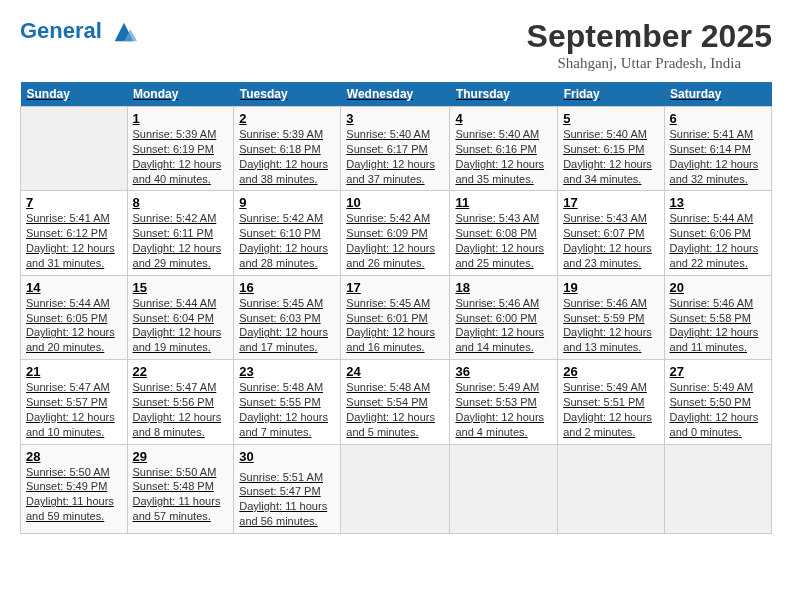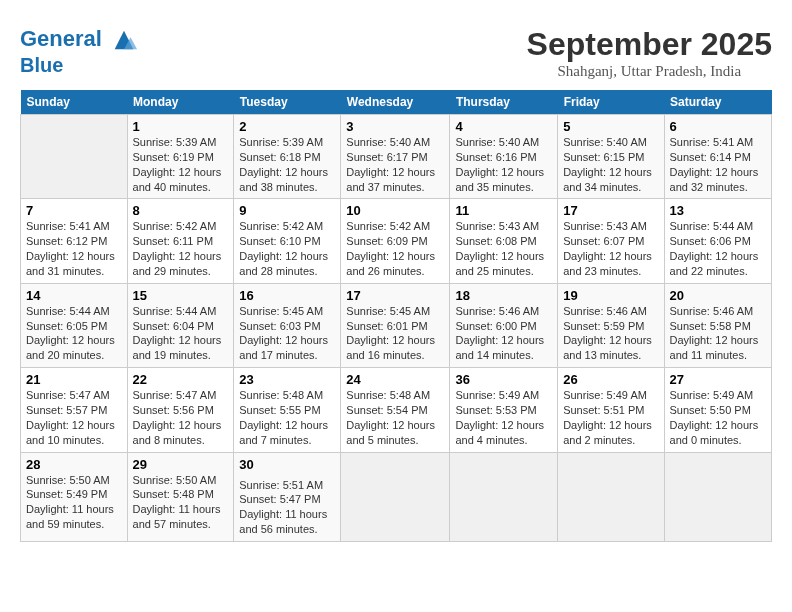--- a/index.html
+++ b/index.html
@@ -6,21 +6,21 @@
     body {
       font-family: Arial, sans-serif;
       background: #fff;
       width: 792px;
       height: 612px;
       overflow: hidden;
     }
     .page {
       width: 792px;
       height: 504px;
-      padding: 26px 20px 10px 20px;
+      padding: 18px 20px 10px 20px;
       background: #fff;
     }
     .header {
       display: flex;
       justify-content: space-between;
       align-items: flex-start;
       margin-bottom: 10px;
     }
     .logo {
       display: flex;
@@ -50,20 +50,21 @@
     }
     .location {
       font-size: 15px;
       color: #555;
       font-family: Liberation Serif, serif;
     }
     table {
       width: 100%;
       border-collapse: collapse;
       font-size: 10.5px;
+      text-decoration: underline;
     }
     thead th {
       background: #1a6faf;
       color: #fff;
       padding: 5px 6px;
       text-align: left;
       font-size: 12px;
       font-weight: bold;
     }
     tbody td {
@@ -101,21 +102,20 @@
   <div class="header">
     <div class="logo">
       <div>
         <div class="logo-text">
           <span>General</span>
           <svg class="logo-icon" viewBox="0 0 30 30" style="display:inline-block;vertical-align:middle;">
             <polygon points="5,25 15,5 25,25" fill="#1a6faf"></polygon>
             <polygon points="15,25 22,12 29,25" fill="#5ba3d9" opacity="0.7"></polygon>
           </svg>
         </div>
-        <div class="logo-text" style="color:#1a6faf;font-size:20px;">Blue</div>
       </div>
     </div>
     <div class="title-block">
       <div class="month-title">September 2025</div>
       <div class="location">Shahganj, Uttar Pradesh, India</div>
     </div>
   </div>
 
   <table>
     <thead>

